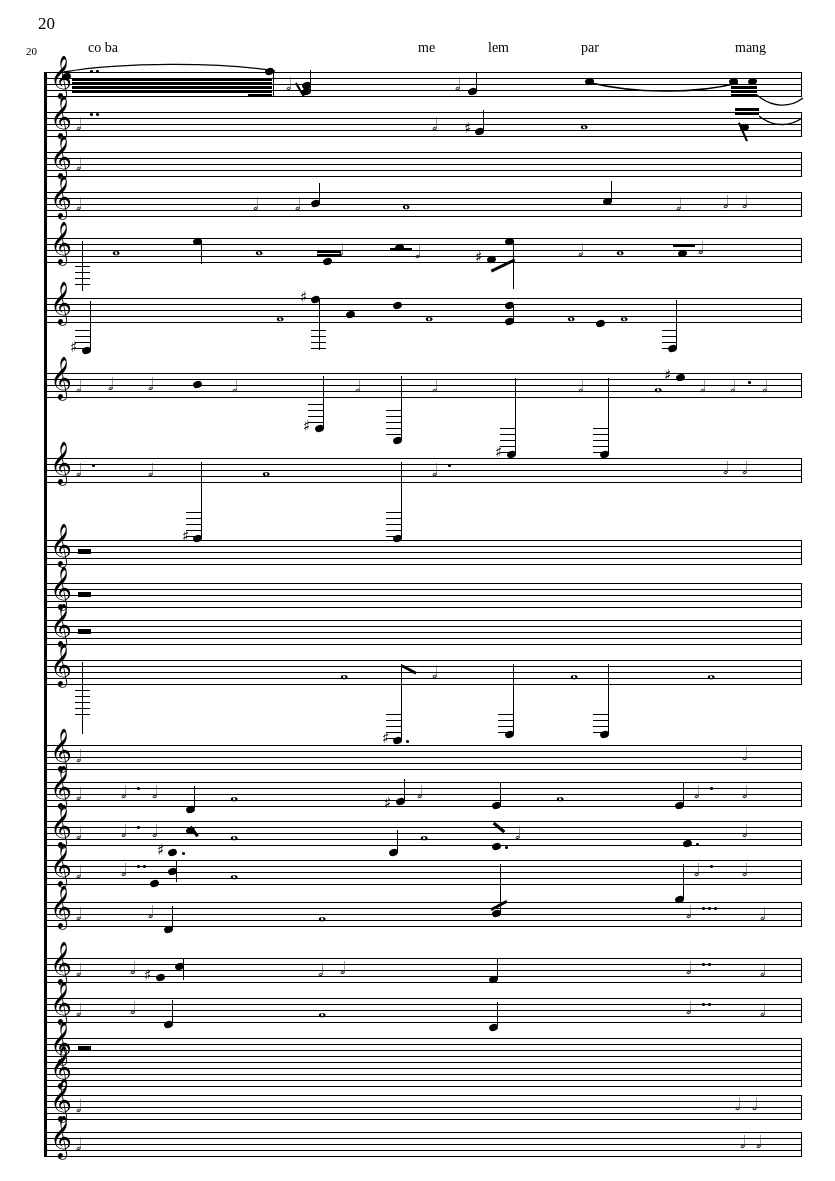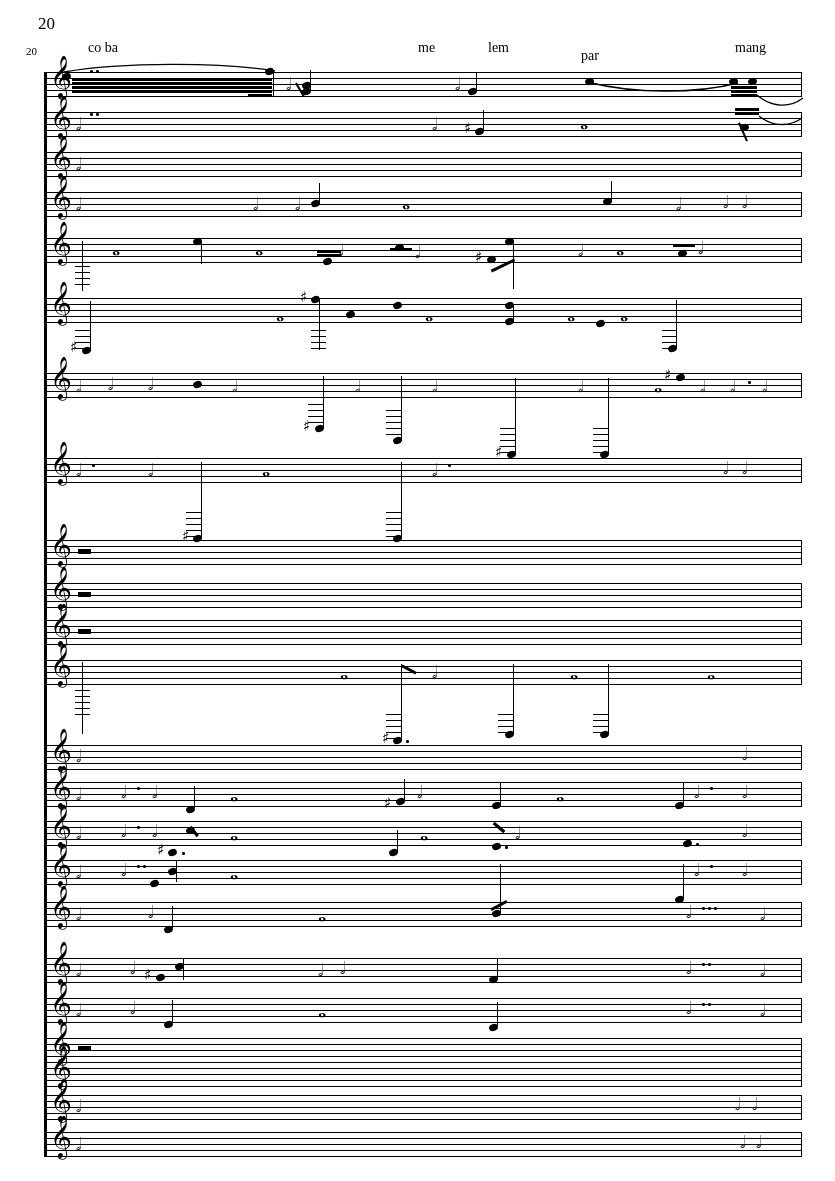--- a/index.html
+++ b/index.html
@@ -135,21 +135,21 @@
 
 <div id="page">
 
   <div class="abs page-number" style="left:38px; top:14px;">20</div>
 
   <div class="abs measure-number" style="left:26px; top:45px;">20</div>
 
   <div class="abs lyric" style="left:88px; top:40px;">co ba</div>
   <div class="abs lyric" style="left:418px; top:40px;">me</div>
   <div class="abs lyric" style="left:488px; top:40px;">lem</div>
-  <div class="abs lyric" style="left:581px; top:40px;margin-top:8px;">par</div>
+  <div class="abs lyric" style="left:581px; top:40px;">par</div>
   <div class="abs lyric" style="left:735px; top:40px;">mang</div>
 
   <div class="staff" style="left:46px; top:72px; width:756px; height:25px;">
     <div class="line" style="top:0px;"></div>
       <div class="line" style="top:6px;"></div>
     <div class="line" style="top:12px;"></div>
       <div class="line" style="top:18px;"></div>
     <div class="line" style="top:24px;"></div>
   </div>
   <div class="clef" style="left:50px; top:58px;">𝄞</div>

